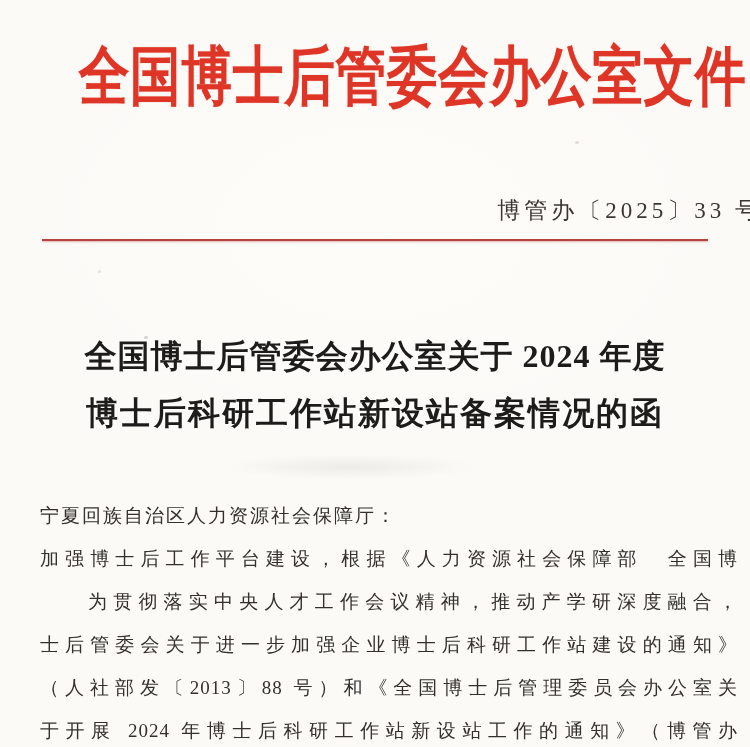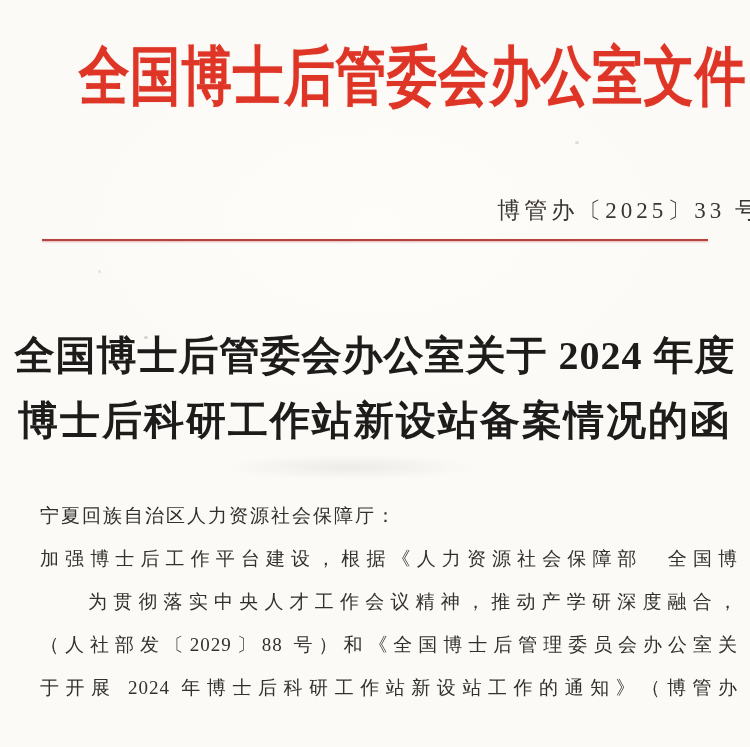--- a/index.html
+++ b/index.html
@@ -65,27 +65,27 @@
   .title-block {
     position: absolute;
     top: 334px;
     left: 0;
     width: 750px;
     text-align: center;
     color: #1d1c1b;
     font-weight: bold;
   }
   .title-line {
-    font-size: 40px;
+    font-size: 32px;
     line-height: 44px;
     letter-spacing: 1px;
     white-space: nowrap;
   }
   .title-line.second {
-    margin-top: 21px;
+    margin-top: 13px;
     letter-spacing: 2px;
   }
   
   .body-block {
     position: absolute;
     top: 494px;
     left: 40px;
     width: 698px;
     color: #33302d;
   }
@@ -132,21 +132,22 @@
 
   <div class="title-block">
     <div class="title-line">全国博士后管委会办公室关于 2024 年度</div>
     <div class="title-line second">博士后科研工作站新设站备案情况的函</div>
   </div>
 
   <div class="body-block">
     <div class="body-line salutation">宁夏回族自治区人力资源社会保障厅：</div>
     <div class="body-line justified">加强博士后工作平台建设，根据《人力资源社会保障部　全国博</div>
     <div class="body-line justified indent">为贯彻落实中央人才工作会议精神，推动产学研深度融合，</div>
-    <div class="body-line justified">（人社部发〔2029〕88 号）和《全国博士后管理委员会办公室关</div>
+    <div class="body-line justified">士后管委会关于进一步加强企业博士后科研工作站建设的通知》</div>
+    <div class="body-line justified">（人社部发〔2013〕88 号）和《全国博士后管理委员会办公室关</div>
     <div class="body-line justified">于开展 2024 年博士后科研工作站新设站工作的通知》（博管办</div>
   </div>
 
   <div class="speck s1"></div>
   <div class="speck s2"></div>
   <div class="speck s3"></div>
 
 </div>
 
 </body></html>

